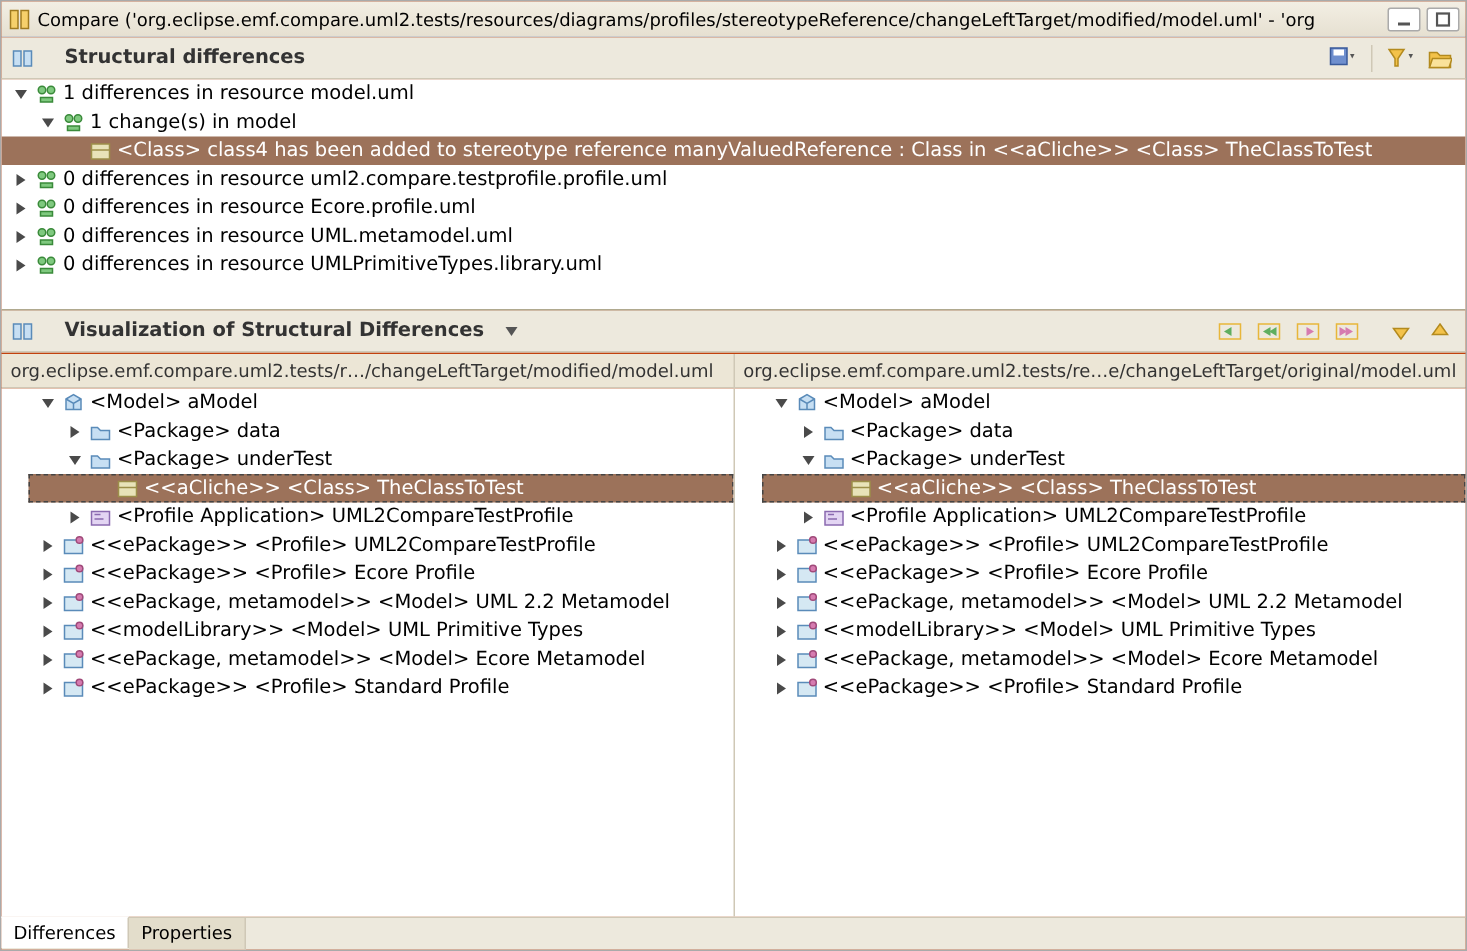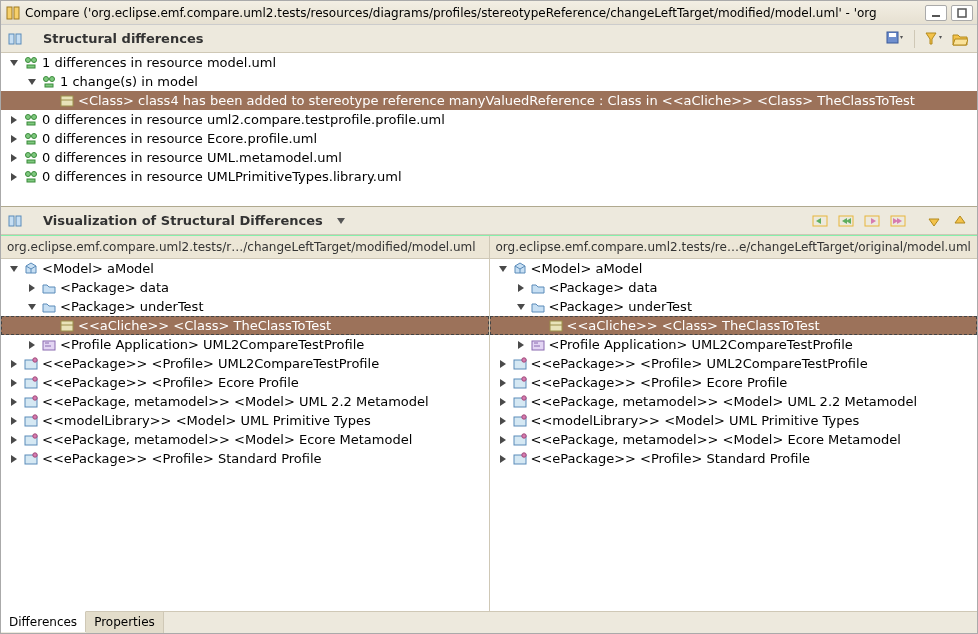--- a/index.html
+++ b/index.html
@@ -1,18 +1,18 @@
 <!DOCTYPE html>
 <html><head>
 <meta charset="utf-8">
 <style>
 * { box-sizing: border-box; margin: 0; padding: 0; font-family: "DejaVu Sans", "Liberation Sans", Arial, sans-serif; }
 body { width: 978px; height: 634px; background: #ede9dd; font-size: 12px; color: #000; overflow: hidden; }
 
-.window { width: 978px; height: 634px; display: flex; flex-direction: column; border: 1px solid #aaa; background: #86efac; }
+.window { width: 978px; height: 634px; display: flex; flex-direction: column; border: 1px solid #aaa; background: #c2410c; }
 
 .titlebar { height: 24px; background: linear-gradient(#f3efe4,#e6e0d1); display: flex; align-items: center; padding: 0 4px; border-bottom: 1px solid #ccc; }
 .titlebar .ticon { width: 16px; height: 16px; margin-right: 4px; display:flex;align-items:center;justify-content:center; }
 .titlebar .title { flex: 1; font-size: 12px; white-space: nowrap; overflow: hidden; text-overflow: ellipsis; }
 .titlebar .winbtns { display:flex; gap:4px; }
 .titlebar .winbtn { width: 22px; height: 16px; border: 1px solid #aaa; background:#fff; border-radius:2px; display:flex;align-items:center;justify-content:center; cursor:pointer;}
 
 .section-header { height: 28px; background:#ede9dd; border-bottom:1px solid #cfc8b6; display:flex; align-items:center; padding:0 6px; gap:4px; }
 .section-header .sh-icon { width:16px; height:16px; display:flex;align-items:center;justify-content:center; }
 .section-header .sh-title { font-size: 13px; font-weight: bold; color:#333; flex:0 0 auto; margin-left:16px; }
@@ -32,21 +32,21 @@
 .tree-row.selected .lbl { color:#fff; }
 
 .hl-row { background:#9c725a; color:#fff; }
 .hl-row.boxed { outline:1px dashed #444; outline-offset:-1px; }
 
 .split-head { height:24px; display:flex; border-bottom:1px solid #cfc8b6;align-items:flex-end; }
 .split-head .col { flex:1; padding:4px 6px; font-size:12px; color:#333; background:#ece6d6; border-right:1px solid #cfc8b6; white-space:nowrap; overflow:hidden; text-overflow:ellipsis; }
 .split-head .col:last-child { border-right:none; }
 
 .split-body { flex:1; display:flex; min-height:0; background:#fff; position:relative; }
-.split-body .col { flex:1; overflow:auto; border-right:1px solid #cfc8b6; position:relative; }
+.split-body .col { flex:1; overflow:auto; border-right:1px solid #cfc8b6; position:relative;padding-left:18px; }
 .split-body .col:last-child { border-right:none; }
 
 .tabs { height: 22px; display:flex; background:#ede9dd; border-top:1px solid #cfc8b6; }
 .tabs .tab { padding: 3px 8px; font-size:12px; border-right:1px solid #cfc8b6; background:#e3ddcb; cursor:pointer; }
 .tabs .tab.active { background:#fff; border-top:1px solid #fff; position:relative; top:-1px; }
 
 svg { display:block; }
 
 .indent { display:inline-block; }
 </style>

